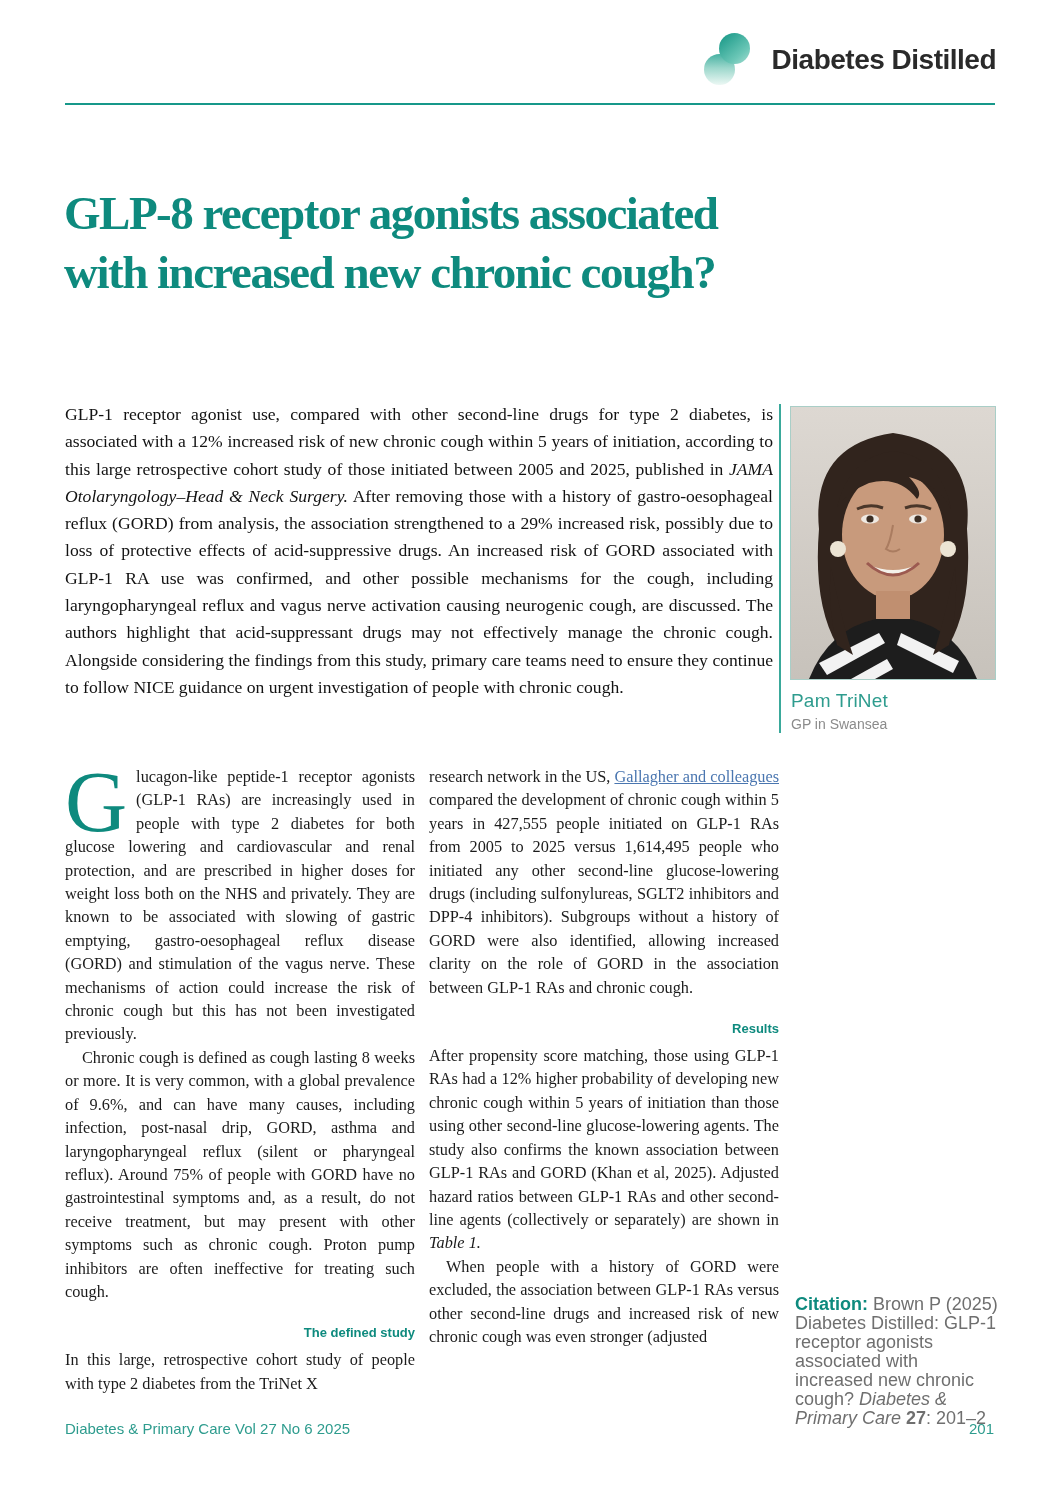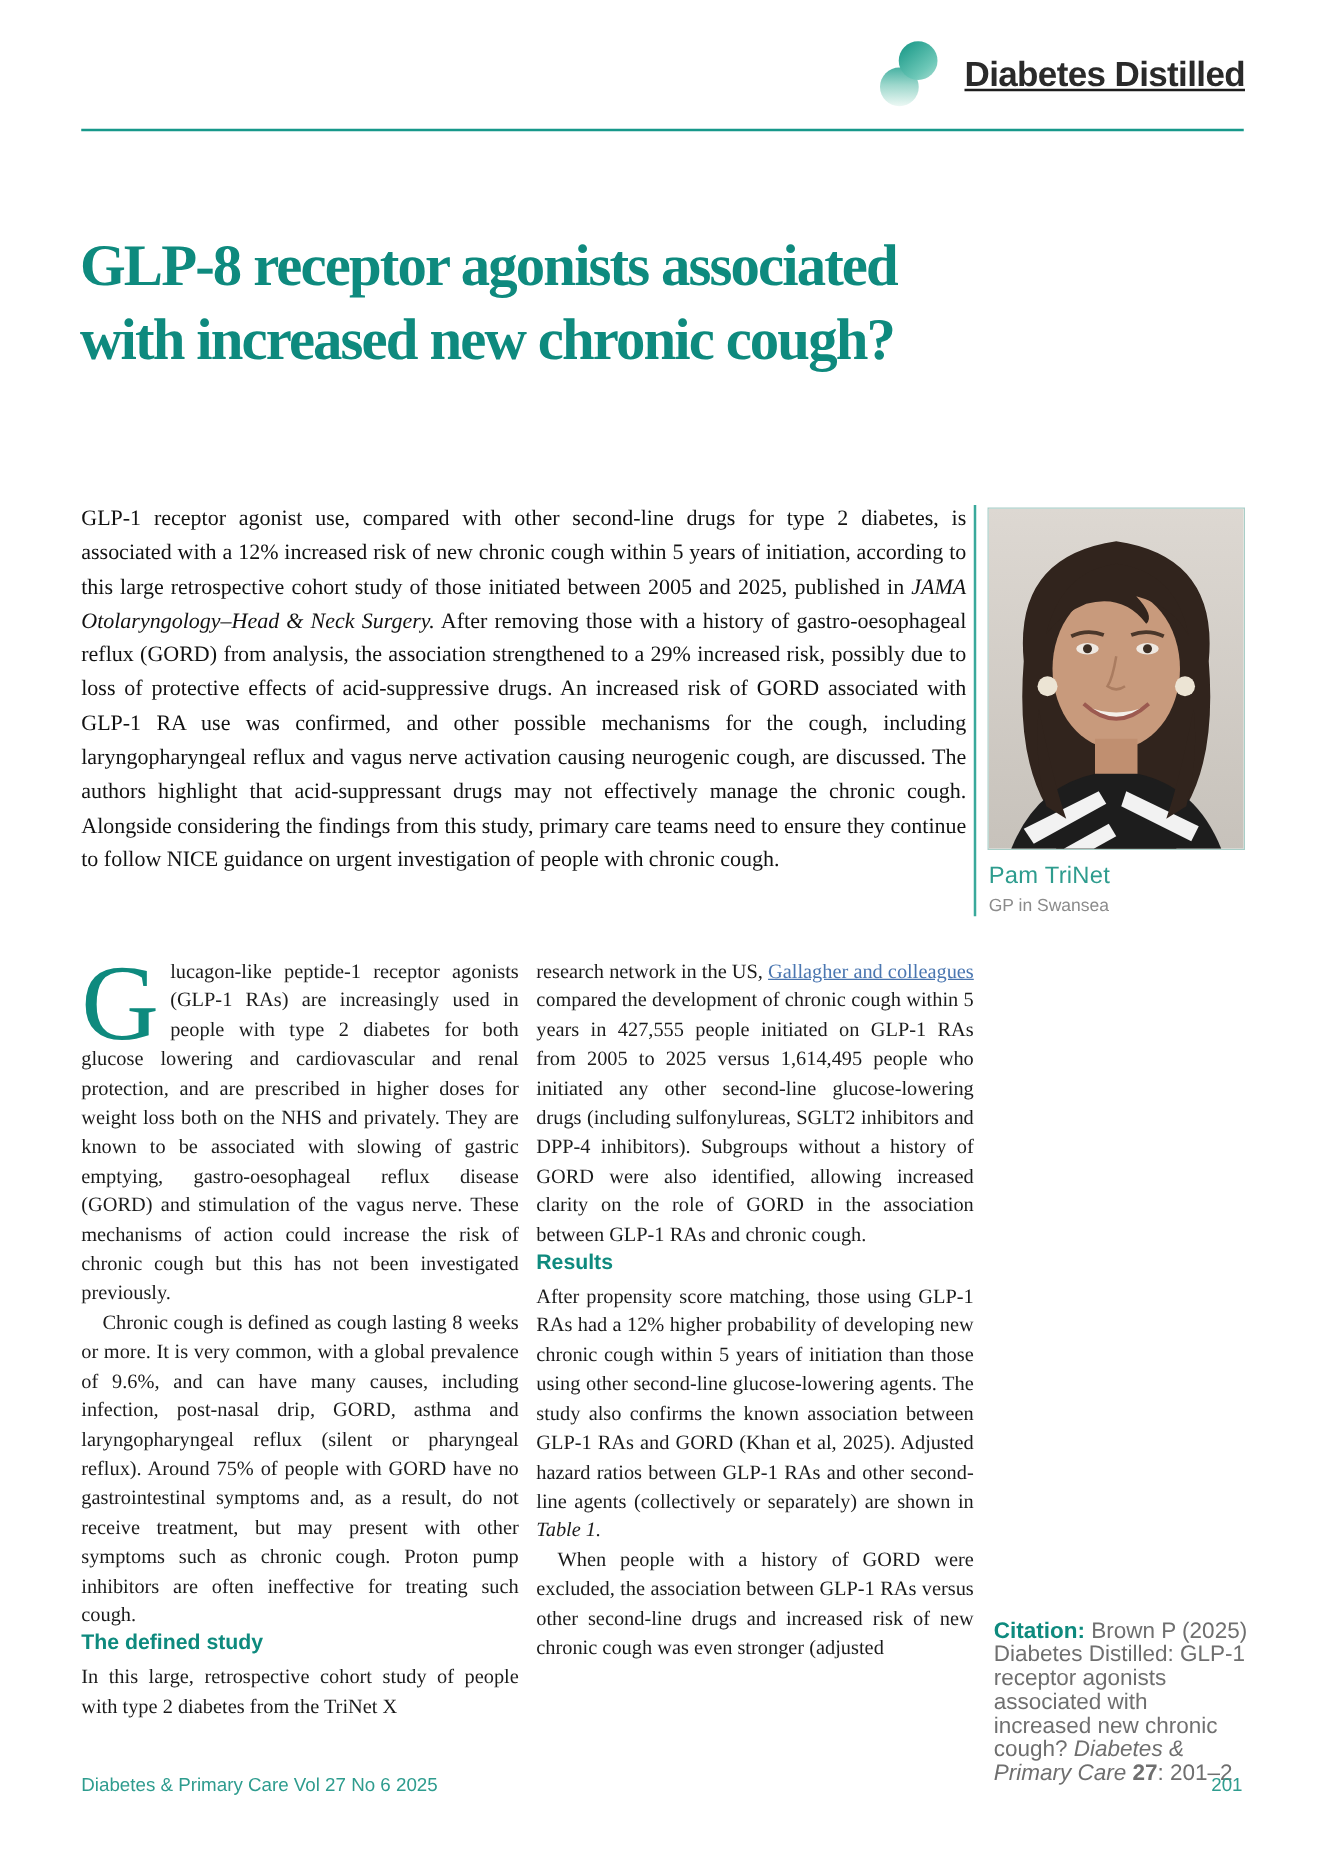--- a/index.html
+++ b/index.html
@@ -3,21 +3,21 @@
 <meta charset="utf-8">
 <style>
   * { margin:0; padding:0; box-sizing:border-box; }
   body { background:#888; }
   .page {
     position:relative; width:1058px; height:1497px; margin:0 auto;
     background:#ffffff; overflow:hidden;
     font-family:"Liberation Serif", serif; color:#1c1c1c;
   }
   
-  .logo { position:absolute; top:33px; right:62px; display:flex; align-items:center; gap:20px;text-decoration:underline; }
+  .logo { position:absolute; top:33px; right:62px; display:flex; align-items:center; gap:20px; }
   .logo-icon { position:relative; width:48px; height:54px; }
   .logo-circle-a { position:absolute; right:2px; top:0; width:31px; height:31px; border-radius:50%;
     background:linear-gradient(140deg,#1f9c8b 10%,#6cc7b7 70%,#a8ddd2 100%); }
   .logo-circle-b { position:absolute; left:0; bottom:2px; width:31px; height:31px; border-radius:50%;
     background:linear-gradient(180deg,#2fa796 0%,#8fd2c5 45%,#eaf7f3 100%); opacity:.88; }
   .logo-text { font-family:"Liberation Sans", sans-serif; font-weight:700; font-size:28px;
     color:#2a2a2a; letter-spacing:-0.5px; }
   .header-rule { position:absolute; left:65px; top:103px; width:930px; height:2px; background:#17988a; }
   
   .title { position:absolute; left:64px; top:184px; width:780px;
@@ -35,21 +35,21 @@
   .author-role { position:absolute; left:791px; top:716px;
     font-family:"Liberation Sans", sans-serif; font-size:14px; color:#8b8b8b; }
   
   .body-cols { position:absolute; left:65px; top:765px; width:714px; display:flex; gap:14px; }
   .col { width:350px; font-size:16.3px; line-height:23.4px; text-align:justify; color:#1b1b1b; }
   .col p { margin:0; }
   .col p.indent { text-indent:17px; }
   .dropcap { float:left; color:#0E8A7E; font-size:86px; line-height:66px;
     padding:4px 9px 0 0; font-weight:400; }
   .sec-heading { font-family:"Liberation Sans", sans-serif; font-weight:700; color:#0E8A7E;
-    font-size:17px; line-height:22px; margin:0 0 4px; text-align:left; }
+    font-size:13px; line-height:22px; margin:19px 0 4px; text-align:right; }
   .link { color:#4A76B0; text-decoration:underline; cursor:pointer; }
   .it { font-style:italic; }
   
   .citation { position:absolute; left:795px; top:1295px; width:206px;
     font-family:"Liberation Sans", sans-serif; font-size:18px; line-height:19px; color:#6f6f6f; }
   .citation .lbl { color:#0E8A7E; font-weight:700; }
   .citation .b { font-weight:700; }
   
   .footer-left { position:absolute; left:65px; top:1420px;
     font-family:"Liberation Sans", sans-serif; font-size:15px; color:#2E9C8E; }

